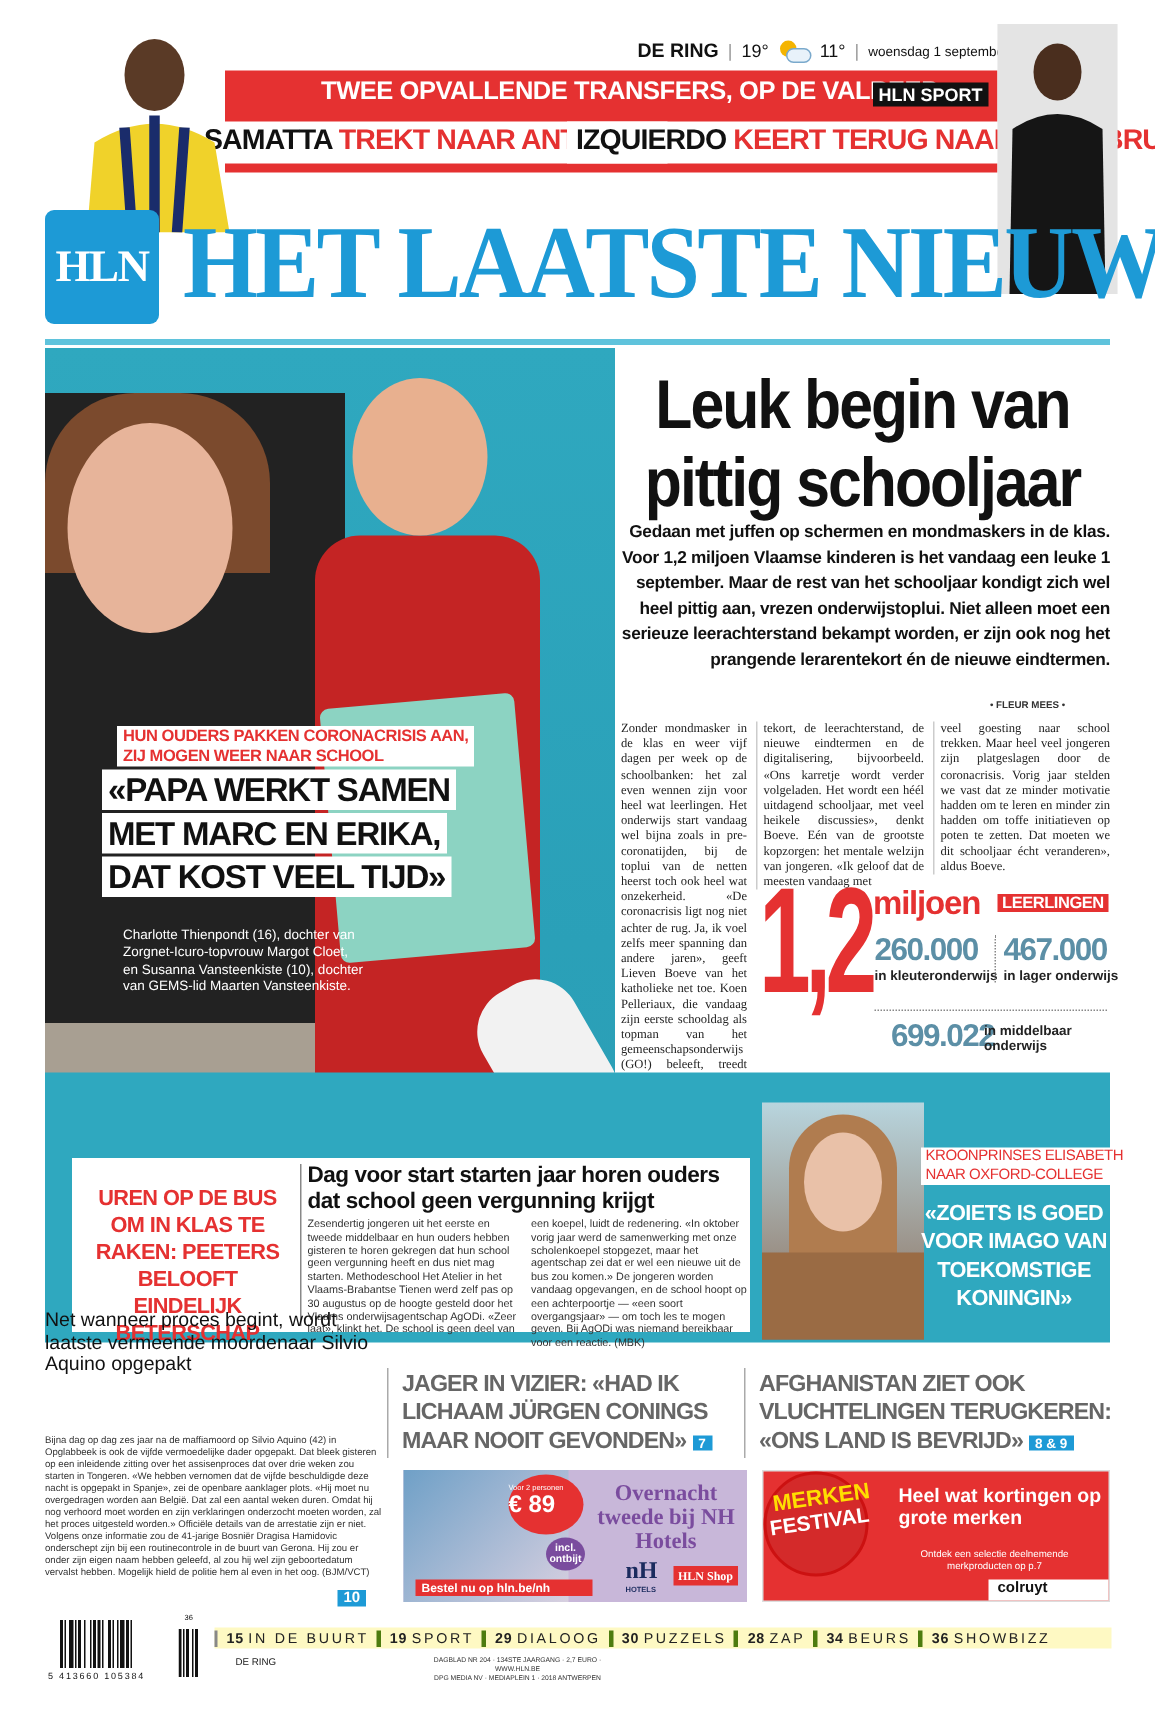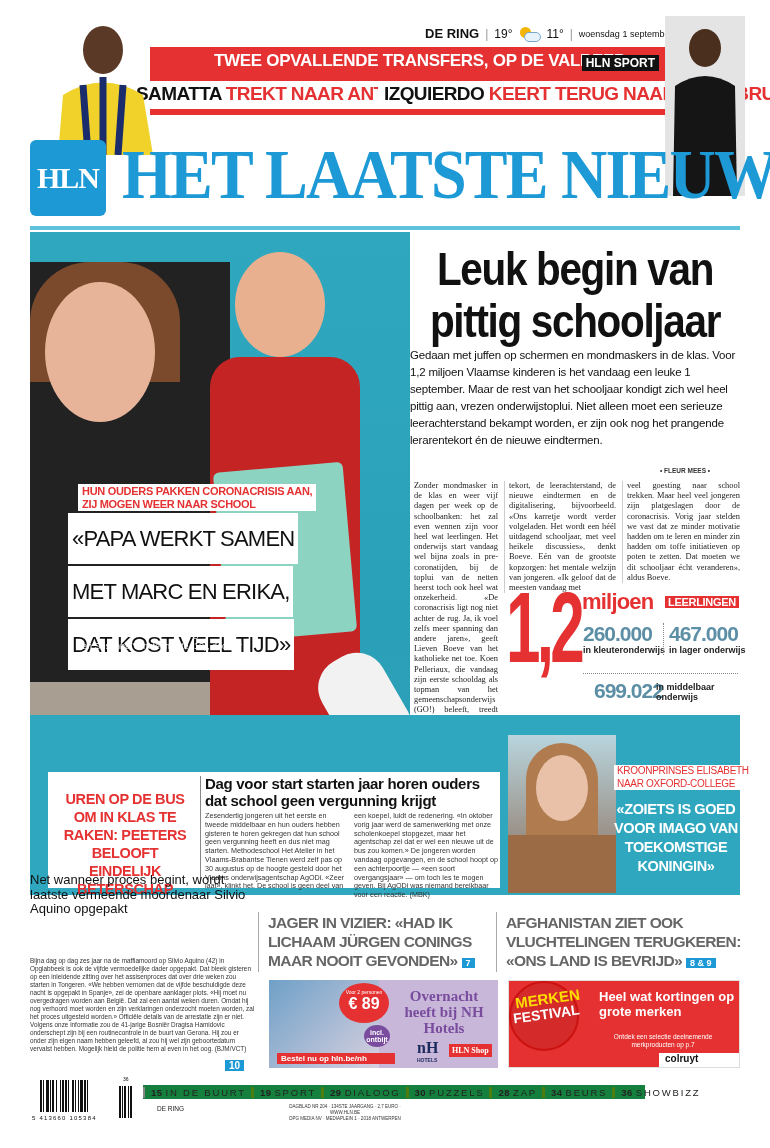--- a/index.html
+++ b/index.html
@@ -34,27 +34,27 @@
 #photo .girl1 .face{position:absolute;left:15px;top:20px;width:110px;height:140px;border-radius:50%;background:#e7b49a}
 #photo .girl1 .hair{position:absolute;left:0;top:0;width:150px;height:120px;border-radius:60px 60px 0 0;background:#7b4a2d}
 #photo .girl1 .skirt{position:absolute;left:0;top:420px;width:200px;height:210px;background:#a89f92}
 #photo .girl2{position:absolute;left:150px;top:20px;width:220px;height:540px}
 #photo .girl2 .head{position:absolute;left:55px;top:0;width:90px;height:105px;border-radius:50%;background:#e8b08f}
 #photo .girl2 .dress{position:absolute;left:30px;top:105px;width:150px;height:420px;background:#c42424;border-radius:30px 30px 60px 60px}
 #photo .girl2 .book{position:absolute;left:40px;top:215px;width:130px;height:170px;background:#8cd3c2;border-radius:6px;transform:rotate(-5deg)}
 #photo .girl2 .shoe{position:absolute;left:150px;top:400px;width:70px;height:110px;background:#f2f2f2;border-radius:30px;transform:rotate(-30deg)}
 
 #quote-kicker{left:78px;top:484px;background:#fff;padding:1px 4px;font-size:11px;font-weight:bold;color:#e53131;line-height:1.15;letter-spacing:-0.3px}
-.qline{background:#fff;font-size:22px;font-weight:normal;padding:12px 4px;line-height:27px;display:inline-block;letter-spacing:-0.8px;margin-bottom:2px}
+.qline{background:#fff;font-size:22px;font-weight:bold;padding:0 4px;line-height:27px;display:inline-block;letter-spacing:-0.8px;margin-bottom:2px}
 #quote{left:68px;top:513px;width:240px}
 #caption{left:82px;top:618px;font-size:9px;color:#fff;line-height:1.25;width:160px}
 #pageref-main{left:412px;top:738px;background:#1d9ad6;color:#fff;font-size:10px;font-weight:bold;padding:1px 6px}
 
 #headline{left:410px;top:243px;width:330px;text-align:center;font-size:46px;font-weight:bold;line-height:52px;letter-spacing:-1.5px;transform:scaleX(0.88);transform-origin:center top}
-#lead{left:410px;top:347px;width:330px;text-align:left;font-size:11.5px;font-weight:normal;line-height:17px;letter-spacing:-0.2px}
+#lead{left:410px;top:347px;width:330px;text-align:right;font-size:11.5px;font-weight:bold;line-height:17px;letter-spacing:-0.2px}
 #byline{left:660px;top:467px;font-size:6.5px;font-weight:bold;color:#333}
 
 .col{font-family:"Liberation Serif",serif;font-size:8.4px;line-height:10.2px;text-align:justify;color:#222}
 #col1{left:414px;top:481px;width:84px}
 #col2{left:504px;top:481px;width:112px;border-left:1px solid #ccc;padding-left:4px}
 #col3{left:622px;top:481px;width:118px;border-left:1px solid #ccc;padding-left:4px}
 
 #big12{left:506px;top:577px;font-size:100px;font-weight:bold;color:#e53131;letter-spacing:-6px;line-height:100px;transform:scaleX(0.62);transform-origin:left top}
 #miljoen{left:582px;top:589px;font-size:22px;font-weight:bold;color:#e53131;letter-spacing:-0.8px}
 #leerlingen{left:665px;top:596px;font-size:11px;font-weight:bold;color:#fff;background:#e53131;padding:0 3px;letter-spacing:-0.3px}
@@ -85,42 +85,42 @@
 #silvio-body{left:30px;top:957px;width:225px;font-size:6.4px;line-height:8px;color:#333}
 #silvio-ref{left:225px;top:1060px;background:#1d9ad6;color:#fff;font-size:10px;font-weight:bold;padding:0 4px}
 #div-v1{left:258px;top:912px;width:1px;height:60px;background:#aaa}
 #div-v2{left:496px;top:912px;width:1px;height:60px;background:#aaa}
 #jager-head{left:268px;top:913px;width:225px;font-size:15.5px;font-weight:bold;color:#666;line-height:19px;letter-spacing:-0.6px}
 .refbadge{background:#1d9ad6;color:#fff;font-size:9px;font-weight:bold;padding:0 4px;margin-left:4px;letter-spacing:0}
 #afg-head{left:506px;top:913px;width:240px;font-size:15.5px;font-weight:bold;color:#666;line-height:19px;letter-spacing:-0.6px}
 
 #ad-nh{left:269px;top:980px;width:229px;height:88px;background:#c8b7d9}
 #ad-nh .photo{position:absolute;left:0;top:0;width:110px;height:88px;background:linear-gradient(135deg,#6fa0c7,#d8d0e0)}
-#ad-nh .price{position:absolute;left:70px;top:3px;width:50px;height:40px;border-radius:50%;background:#e53131;color:#fff;text-align:center}
+#ad-nh .price{position:absolute;left:70px;top:3px;width:50px;height:40px;border-radius:50%;background:#e53131;color:#fff;}
 #ad-nh .price .small{font-size:5px;display:block;margin-top:6px}
 #ad-nh .price .big{font-size:16px;font-weight:bold;display:block;line-height:18px}
 #ad-nh .incl{position:absolute;left:95px;top:45px;width:26px;height:22px;border-radius:50%;background:#7a4c9e;color:#fff;font-size:7px;font-weight:bold;text-align:center;padding-top:4px}
 #ad-nh .txt{position:absolute;left:125px;top:8px;width:100px;text-align:center;color:#7a4c9e;font-family:"Liberation Serif",serif;font-weight:bold;font-size:15px;line-height:16px}
 #ad-nh .cta{position:absolute;left:8px;top:73px;width:118px;background:#e53131;color:#fff;font-size:8px;font-weight:bold;padding:1px 4px}
 #ad-nh .nh{position:absolute;left:148px;top:62px;font-family:"Liberation Serif",serif;font-size:16px;color:#1b2b5e;font-weight:bold;line-height:12px}
 #ad-nh .nh small{display:block;font-size:5px;font-family:"Liberation Sans",sans-serif}
 #ad-nh .hlnshop{position:absolute;left:180px;top:64px;background:#e53131;color:#fff;font-family:"Liberation Serif",serif;font-size:8px;font-weight:bold;padding:2px 3px}
 #ad-col{left:508px;top:980px;width:232px;height:88px;background:#e53131;border:1px solid #ddd}
 #ad-col .sticker{position:absolute;left:0;top:0;width:70px;height:70px;border-radius:50%;background:#d42a2a;border:2px solid #c11}
 #ad-col .merken{position:absolute;left:6px;top:10px;color:#ffde00;font-size:15px;font-weight:bold;transform:rotate(-8deg);line-height:15px}
 #ad-col .festival{position:absolute;left:4px;top:25px;color:#fff;font-size:14px;font-weight:bold;transform:rotate(-8deg)}
 #ad-col .head{position:absolute;left:90px;top:8px;width:140px;text-align:left;color:#fff;font-size:13px;font-weight:bold;line-height:15px}
 #ad-col .sub{position:absolute;left:84px;top:52px;width:140px;text-align:center;color:#fff;font-size:6.5px;line-height:8px}
 #ad-col .colruyt{position:absolute;right:0;bottom:0;width:80px;height:14px;background:#fff;color:#111;font-size:10px;font-weight:bold;padding-left:6px}
 
 #barcode{left:38px;top:1080px;width:80px;height:38px}
 #barcode-num{left:32px;top:1115px;font-size:6px;letter-spacing:1.2px}
 #barcode2{left:119px;top:1080px;width:14px;height:38px}
 #barcode2-num{left:123px;top:1076px;font-size:5px}
-#index{left:143px;top:1085px;width:502px;height:14px;background:#15803d;display:flex;font-size:9.5px;letter-spacing:1.8px;align-items:center}
+#index{left:143px;top:1085px;width:598px;height:14px;background:#fef9c3;display:flex;font-size:9.5px;letter-spacing:1.8px;align-items:center}
 #index .it{padding:0 5px 0 6px;border-left:3px solid #4d7c0f;white-space:nowrap;color:#222}
 #index .it:first-child{border-left:2px solid #888}
 #index .it b{letter-spacing:0.5px;margin-right:3px}
 #edition{left:157px;top:1105px;font-size:6.5px;color:#222}
 #imprint{left:275px;top:1104px;width:140px;text-align:center;font-size:4.5px;color:#333;line-height:6px}
 </style>
 </head>
 <body>
 
 <div id="topline" class="abs">
@@ -248,21 +248,21 @@
   <span>AFGHANISTAN ZIET OOK VLUCHTELINGEN TERUGKEREN: «ONS LAND IS BEVRIJD»</span><span class="refbadge">8 &amp; 9</span>
 </div>
 
 <div id="ad-nh" class="abs">
   <div class="photo"></div>
   <div class="price">
     <span class="small">Voor 2 personen</span>
     <span class="big">€ 89</span>
   </div>
   <div class="incl">incl. ontbijt</div>
-  <div class="txt">Overnacht heeft bij NH Hotels</div>
+  <div class="txt">Overnacht tweede bij NH Hotels</div>
   <div class="cta">Bestel nu op hln.be/nh</div>
   <div class="nh"><span>nH</span><small>HOTELS</small></div>
   <div class="hlnshop">HLN Shop</div>
 </div>
 <div id="ad-col" class="abs">
   <div class="sticker"></div>
   <div class="merken">MERKEN</div>
   <div class="festival">FESTIVAL</div>
   <div class="head">Heel wat kortingen op grote merken</div>
   <div class="sub">Ontdek een selectie deelnemende merkproducten op p.7</div>

